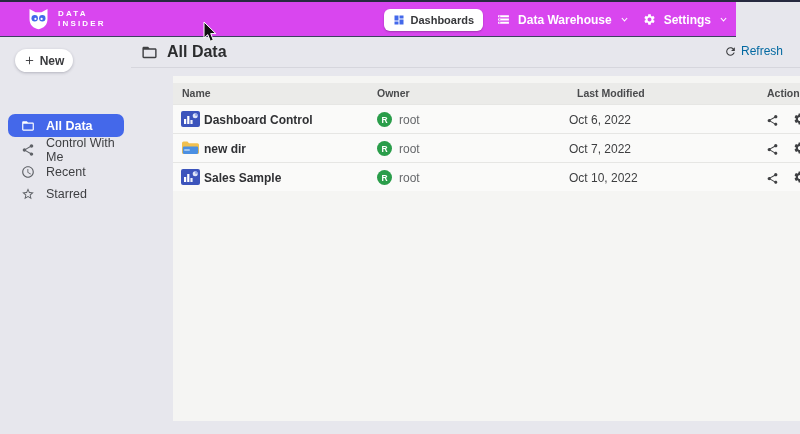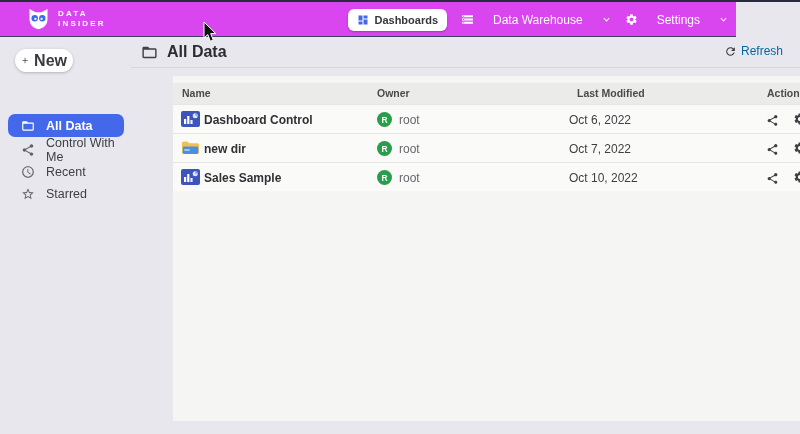--- a/index.html
+++ b/index.html
@@ -17,29 +17,29 @@
   }
   .logo{width:25px;height:24px;margin-left:26px;flex:0 0 auto;}
   .brand{margin-left:7px;color:#fff;font-size:8px;font-weight:bold;letter-spacing:2.2px;line-height:10px;}
   .hnav{position:absolute;right:8px;top:0;height:35px;display:flex;align-items:center;gap:14px;}
   .btn-dashboards{
     display:flex;align-items:center;gap:5px;background:#fff;border:none;
     border-radius:6px;height:22px;padding:0 9px;cursor:pointer;
     font-family:inherit;font-size:11px;font-weight:bold;color:#36373a;
     box-shadow:0 1px 2px rgba(0,0,0,.25);
   }
-  .hnav-item{display:flex;align-items:center;gap:19px;color:#fff;font-size:12px;font-weight:400;cursor:pointer;}
+  .hnav-item{display:flex;align-items:center;gap:8px;color:#fff;font-size:12px;font-weight:700;cursor:pointer;}
   .hnav-item svg{display:block;}
   
   .sidebar{position:absolute;left:0;top:37px;width:131px;height:397px;background:#e7e7ed;}
   .btn-new{
     position:absolute;left:15px;top:12px;width:58px;height:23px;border:none;border-radius:12px;
     background:#fff;box-shadow:0 1px 3px rgba(60,60,80,.3);cursor:pointer;
     display:flex;align-items:center;justify-content:center;gap:5px;
-    font-family:inherit;font-size:16px;font-weight:bold;color:#3a3b3e;
+    font-family:inherit;font-size:12px;font-weight:bold;color:#3a3b3e;
   }
   .side-item{
     position:absolute;left:8px;width:116px;height:23px;border-radius:7px;
     display:flex;align-items:center;cursor:pointer;color:#3e3f42;font-size:12.5px;
   }
   .side-item .ic{width:16px;height:16px;margin-left:12px;margin-right:10px;flex:0 0 auto;display:flex;align-items:center;justify-content:center;}
   .side-item.active{background:#4468ea;color:#fff;font-weight:bold;}
   
   .titlebar{
     position:absolute;left:131px;top:37px;width:669px;height:31px;

